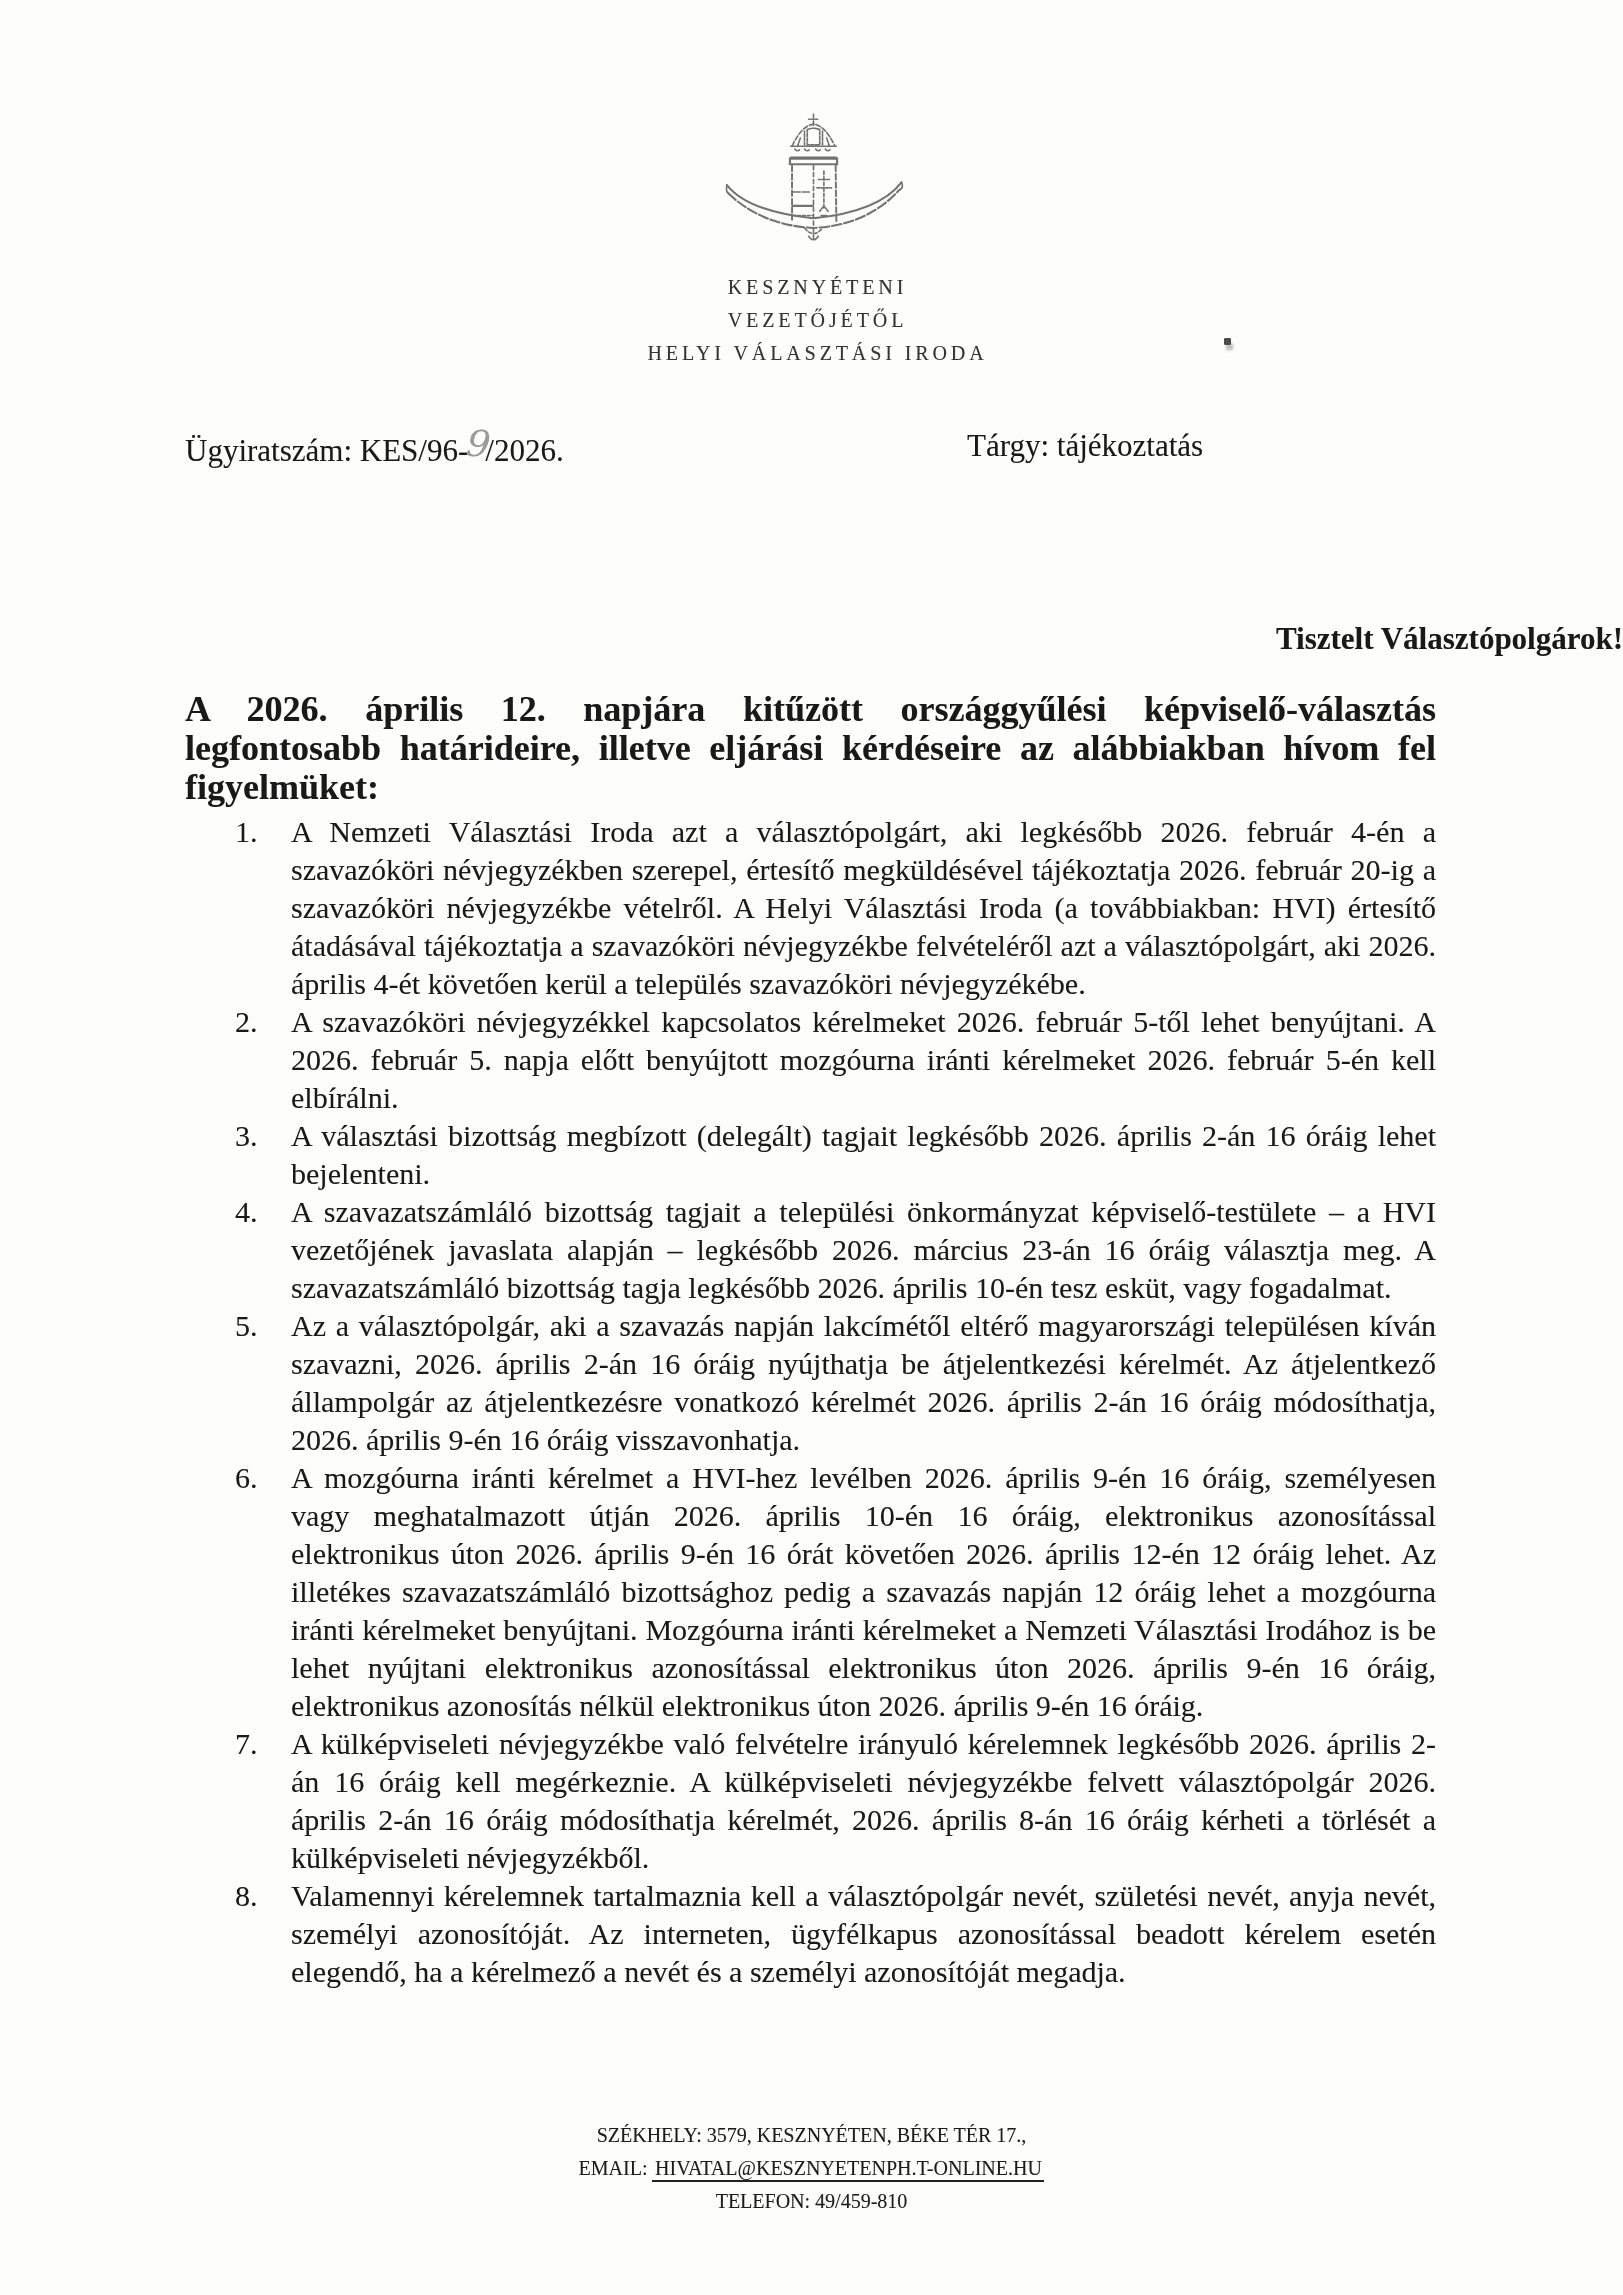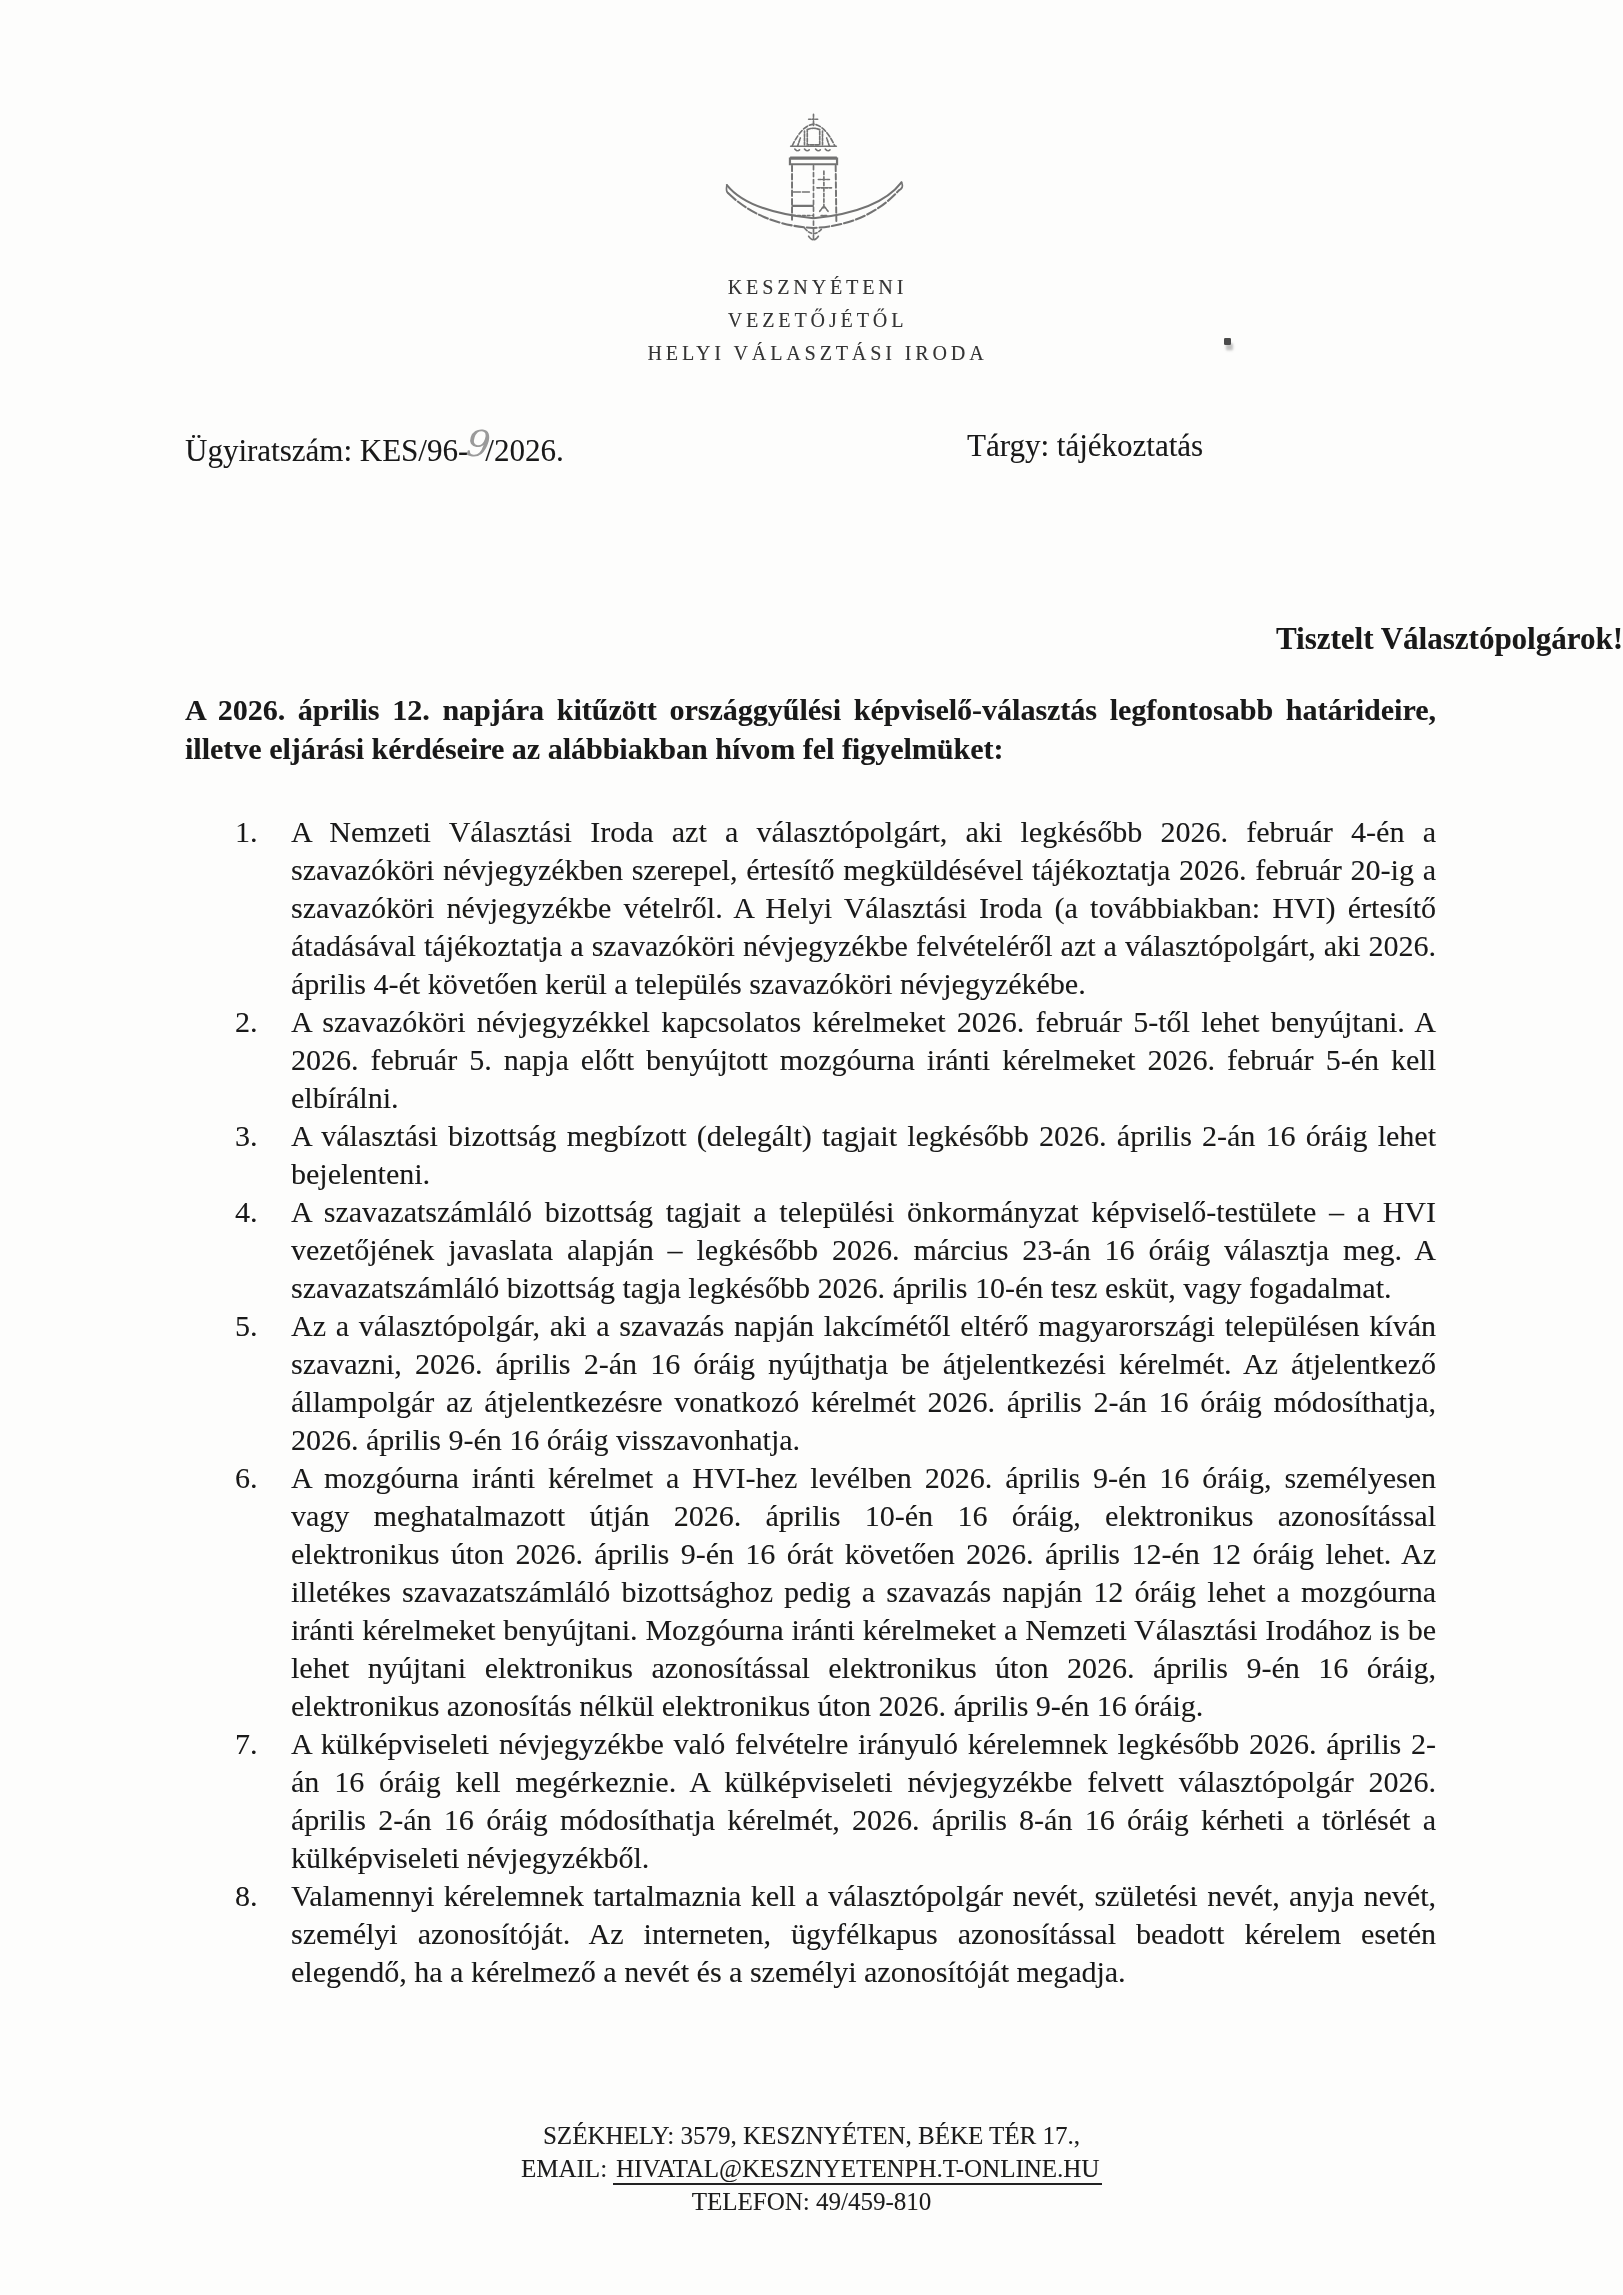--- a/index.html
+++ b/index.html
@@ -24,30 +24,30 @@
     font-family:"DejaVu Serif", serif;font-style:italic;font-weight:400;
     color:#9a9a9a;font-size:37px;
     transform:rotate(7deg) translateY(-4.6px);
     margin:0 -3.9px 0 -2.6px;text-shadow:none;
   }
   .subject{position:absolute;left:782px;top:1.3px;white-space:nowrap;}
   
   .title{position:absolute;left:0;top:621px;width:100%;margin:0;
          text-align:right;font-size:31px;font-weight:bold;}
   .intro{position:absolute;left:185px;right:187px;top:690px;margin:0;
-         font-size:30px;line-height:39px;font-weight:bold;text-align:justify;}
+         font-size:36px;line-height:39px;font-weight:bold;text-align:justify;}
   
   .list{position:absolute;left:185px;right:187px;top:813px;
         font-size:30px;line-height:38px;}
   .item{display:flex;margin:0 0 0 50px;}
   .num{flex:0 0 56px;width:56px;}
   .itext{flex:1;text-align:justify;}
   
   .footer{position:absolute;left:0;top:2119px;width:100%;text-align:center;
-          font-size:25px;line-height:33px;letter-spacing:0px;color:#1c1c1c;}
+          font-size:20px;line-height:33px;letter-spacing:0px;color:#1c1c1c;}
   .email{border-bottom:2.6px solid #222;padding:0 2.6px 0.7px 2.6px;}
   
   .speck{position:absolute;left:1224px;top:338px;width:7.2px;height:7.2px;
          background:#4b4b4b;border-radius:1.3px;box-shadow:2px 5.2px 2.6px rgba(120,120,120,.45);}
 </style>
 </head>
 <body>
 
 <div class="page">
 

